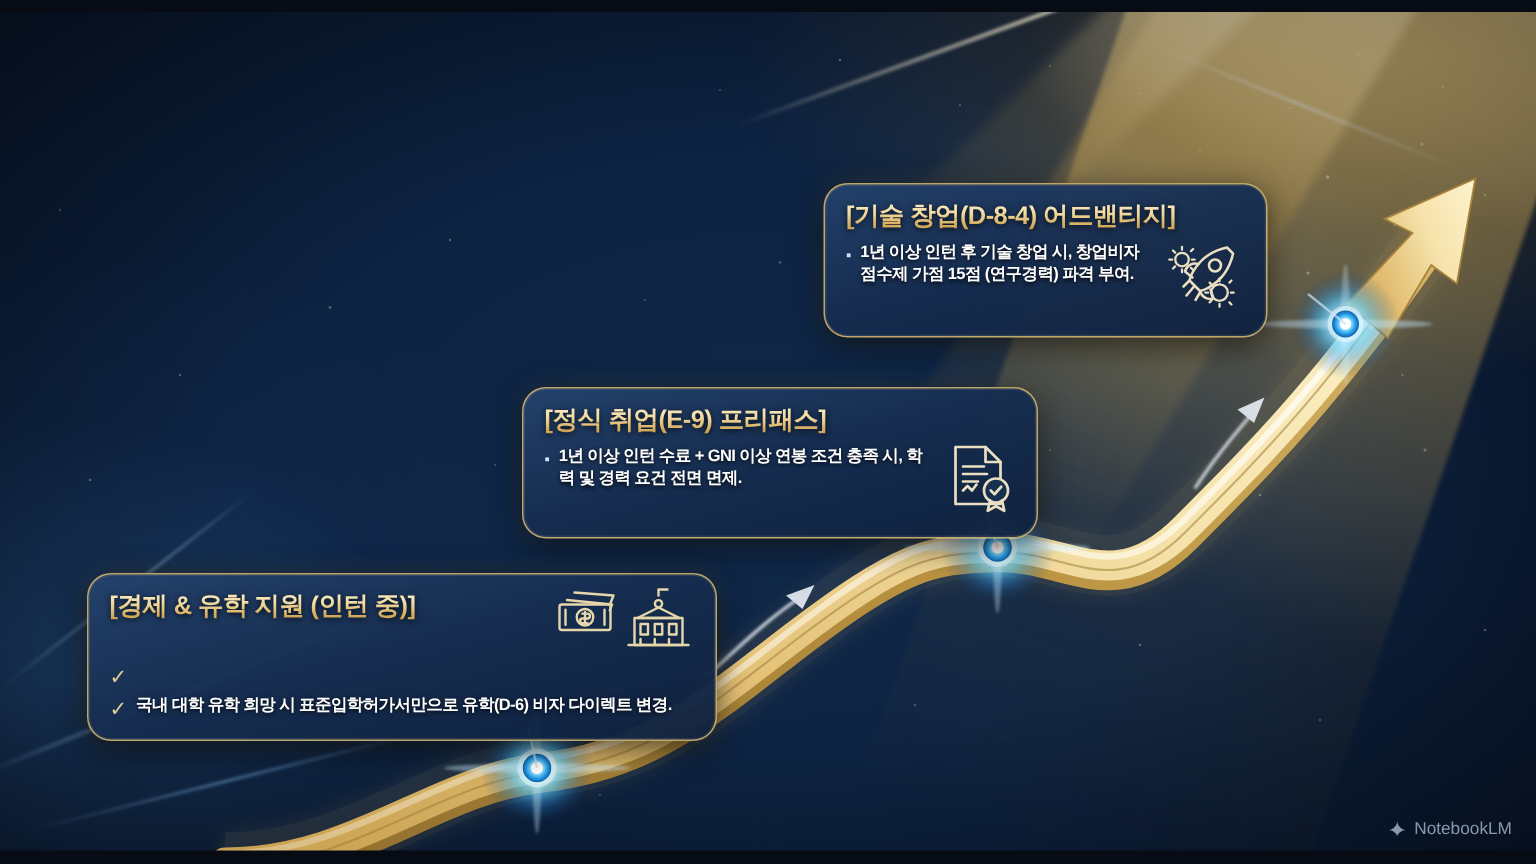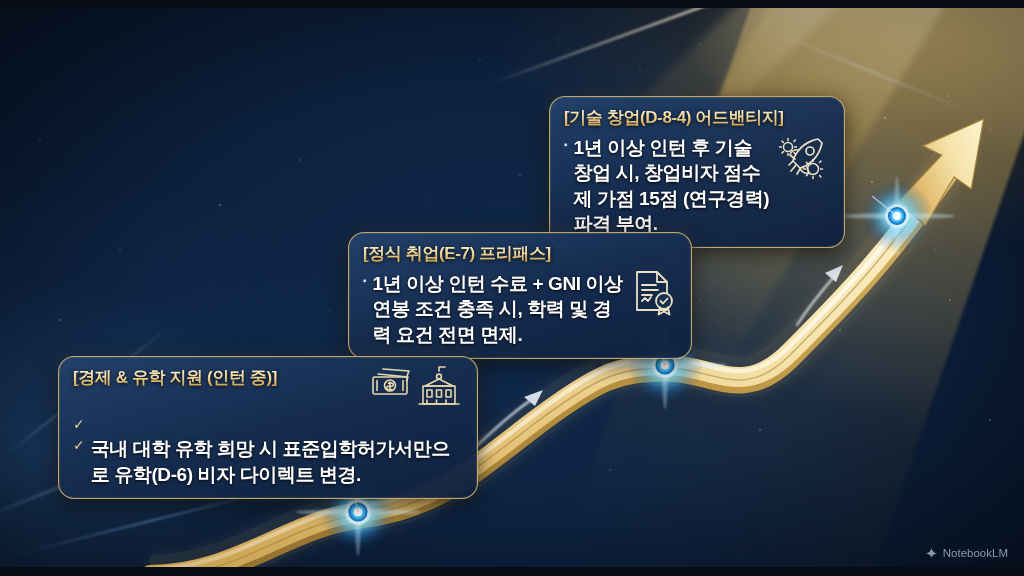--- a/index.html
+++ b/index.html
@@ -102,35 +102,36 @@
     position:absolute; z-index:25;
     border-radius:16px;
     padding:9px 14px 11px 14px;
     border:1.6px solid rgba(214,183,110,0.88);
     background:
       linear-gradient(165deg, rgba(36,66,108,0.97) 0%, rgba(22,45,80,0.97) 48%, rgba(15,33,62,0.97) 100%);
     box-shadow:
       0 0 0 1px rgba(255,240,200,0.10) inset,
       0 5px 20px rgba(0,0,0,0.62),
       0 0 16px rgba(200,170,100,0.16);
+    margin-top: 26px;
   }
   .card-head {
     font-size:17px; font-weight:bold; letter-spacing:-0.4px;
     background:linear-gradient(180deg,#fff5d6 0%,#f1d99f 45%,#d4ab59 80%,#c09a48 100%);
     -webkit-background-clip:text; background-clip:text;
     color:transparent; -webkit-text-fill-color:transparent;
     filter:drop-shadow(0 1px 2px rgba(0,0,0,0.8));
     margin-bottom:3px;
   }
   .bullet-row { display:flex; gap:6px; align-items:flex-start; margin-top:3px; }
   .bullet-mark { flex:0 0 auto; line-height:1.32; font-size:13px; }
   .sq-mark { color:#cfe4ff; font-size:10px; padding-top:3px; }
   .ck-mark { color:#e3cf92; font-size:14px; font-weight:bold; }
   .bullet-text {
-    font-size:19px; font-weight:bold; color:#ffffff; line-height:1.33;
+    font-size:11px; font-weight:bold; color:#ffffff; line-height:1.33;
     letter-spacing:-0.4px; text-shadow:0 1px 3px rgba(0,0,0,0.9);
   }
 
   .card-body-row { display:flex; align-items:flex-start; gap:6px; }
   .card-texts { flex:1 1 auto; }
   .card-icon { flex:0 0 auto; }
 
   
   #card-startup { left:549px; top:96px;  width:296px; }
   #card-employ  { left:348px; top:232px; width:344px; }
@@ -339,21 +340,21 @@
             <circle cx="35" cy="37" r="5.5"></circle>
             <path d="M35,29.5 v-2 M35,46.5 v-2 M27.5,37 h-2 M44.5,37 h-2
                      M29.8,31.8 l-1.4,-1.4 M41.6,43.6 l1.4,1.4 M29.8,42.2 l-1.4,1.4 M41.6,30.4 l1.4,-1.4"></path>
           </g>
         </svg>
       </div>
     </div>
   </div>
 
   <div class="card" id="card-employ">
-    <div class="card-head">[정식 취업(E-7) 프리패스]</div>
+    <div class="card-head">[정식 취업(E-9) 프리패스]</div>
     <div class="card-body-row">
       <div class="card-texts">
         <div class="bullet-row">
           <span class="bullet-mark sq-mark">▪</span>
           <span class="bullet-text">1년 이상 인턴 수료 + GNI 이상 연봉 조건 충족 시, 학력 및 경력 요건 전면 면제.</span>
         </div>
       </div>
       <div class="card-icon">
         <svg width="46" height="48" viewBox="0 0 46 48" fill="none" stroke="#eadfc2" stroke-width="1.8" stroke-linecap="round" stroke-linejoin="round">
           <path d="M6,4 h20 l10,10 v28 h-30 Z"></path>

